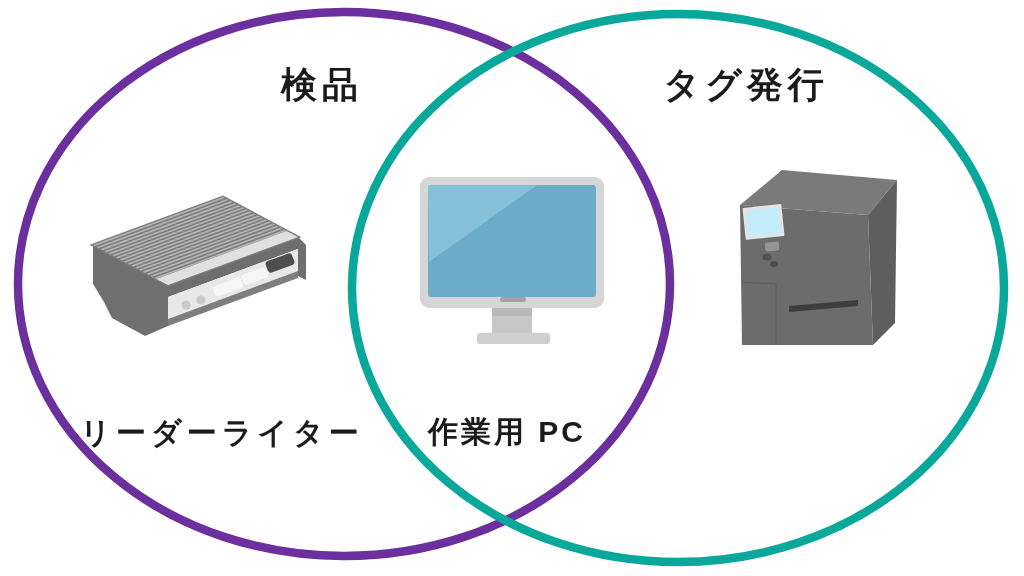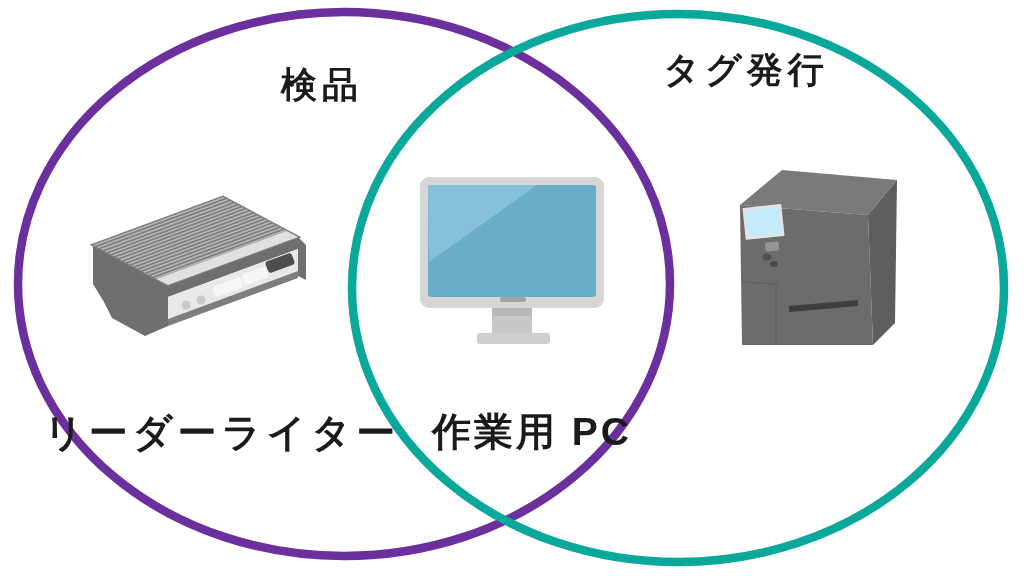--- a/index.html
+++ b/index.html
@@ -6,25 +6,25 @@
   .canvas{
     position:relative;width:1024px;height:576px;background:#ffffff;overflow:hidden;
     font-family:"Liberation Sans","DejaVu Sans",sans-serif;
   }
   .venn-svg{position:absolute;left:0;top:0;}
   .lbl{
     position:absolute;transform:translateX(-50%);
     color:#1b1b1b;white-space:nowrap;font-weight:700;
   }
   .set-lbl{font-size:36px;letter-spacing:5px;line-height:38px;}
-  .item-lbl{font-size:39px;letter-spacing:3px;line-height:34px;}
+  .item-lbl{font-size:30px;letter-spacing:3px;line-height:34px;}
   .lbl-kenpin{left:322px;top:66px;}
-  .lbl-tag{left:746px;top:54px;font-family:Liberation Mono, monospace;}
+  .lbl-tag{left:746px;top:66px;}
   .lbl-reader{left:222px;top:416px;letter-spacing:5px;}
-  .lbl-pc{left:532px;top:415px;}
+  .lbl-pc{left:507px;top:415px;}
   .lbl-printer{left:826px;top:415px;}
 </style>
 </head>
 <body>
 
 <div class="canvas">
 
   <svg class="venn-svg" width="1024" height="576" viewBox="0 0 1024 576">
 
     <defs>

